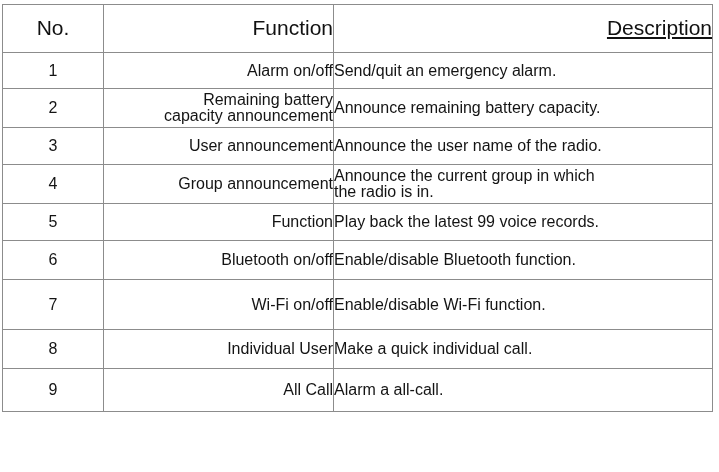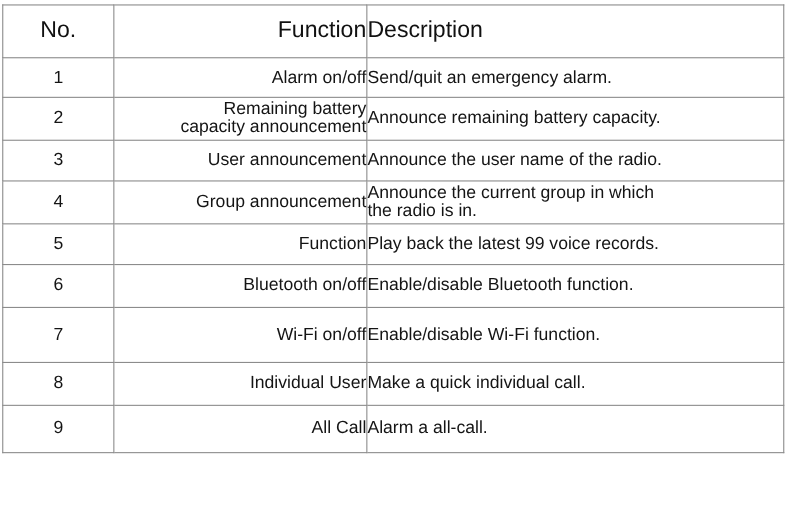--- a/index.html
+++ b/index.html
@@ -53,21 +53,21 @@
   
   .head-row th {
     height: 47px;
     font-weight: normal;
     font-size: 21px;
     line-height: 1.05;
     color: #111111;
   }
   .head-no   { text-align: center; }
   .head-func { text-align: right;  padding-left: 28px; margin-left: 21px; }
-  .head-desc { text-align: left;  padding-left: 14px; }
+  .head-desc { text-align: right;  padding-left: 14px; text-decoration: underline; }
 
   
   .body-row td {
     font-size: 16px;
     line-height: 1.08;
     color: #141414;
   }
   .cell-no {
     text-align: center;
     font-size: 16.5px;

